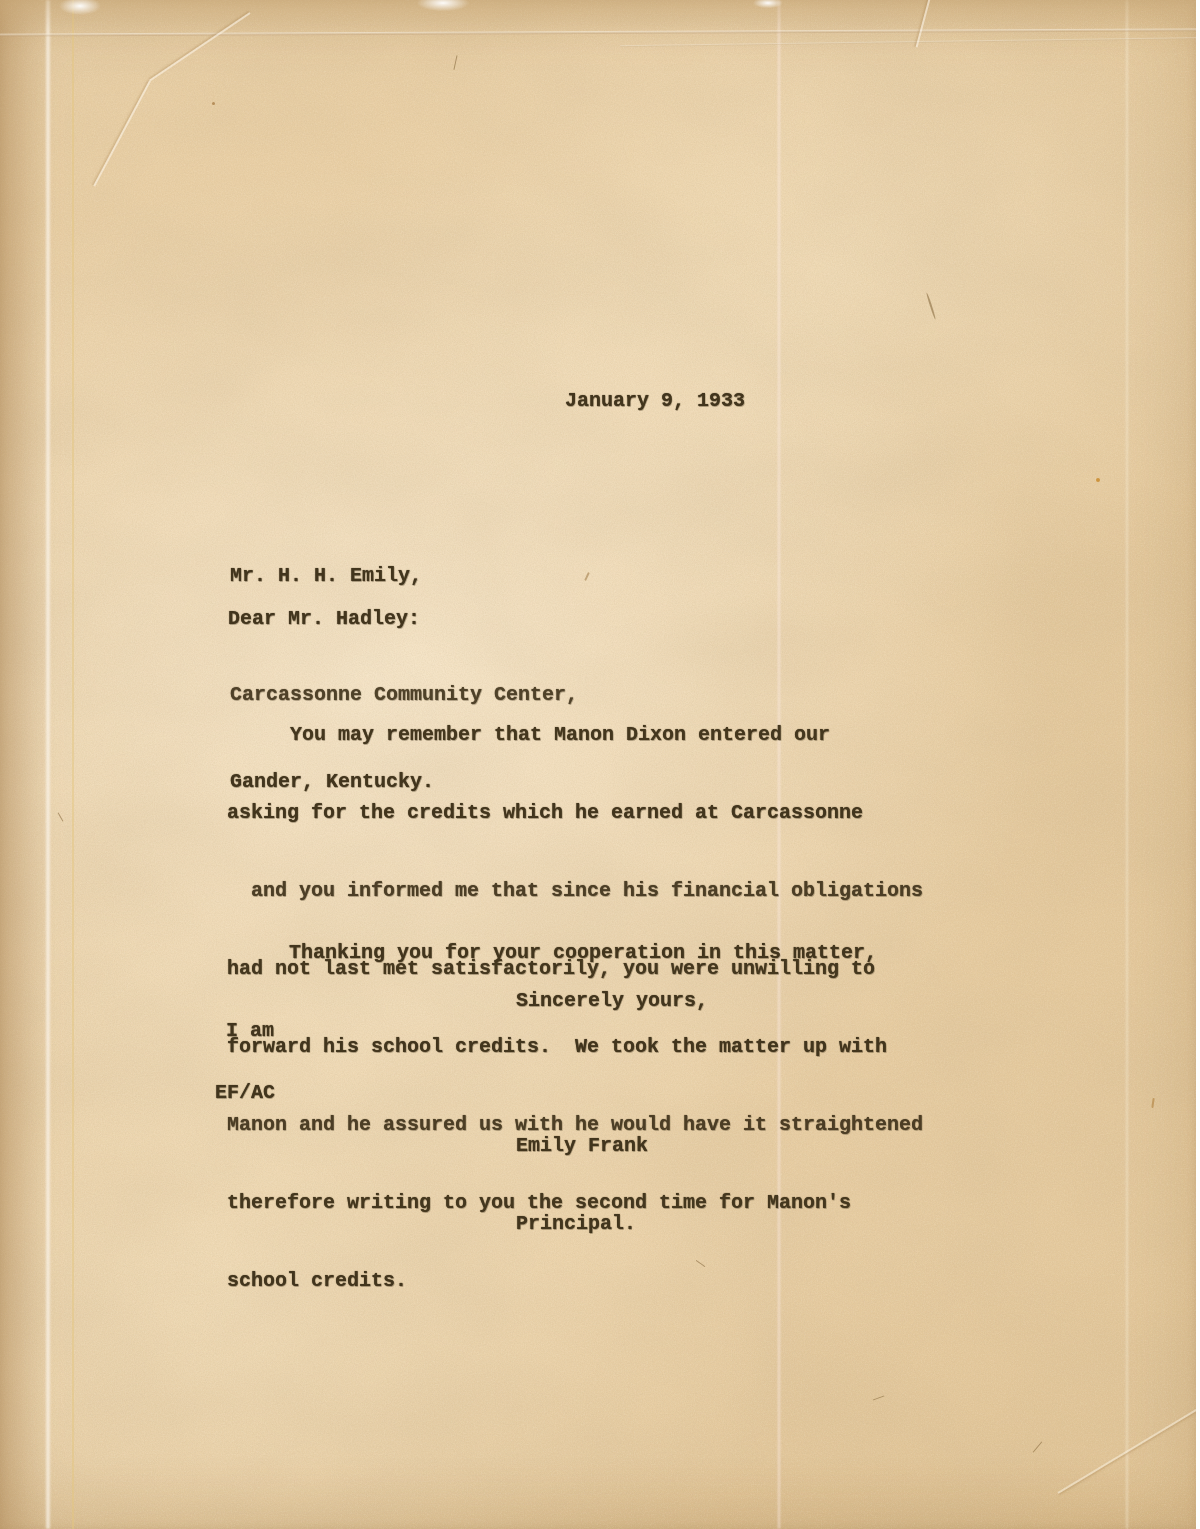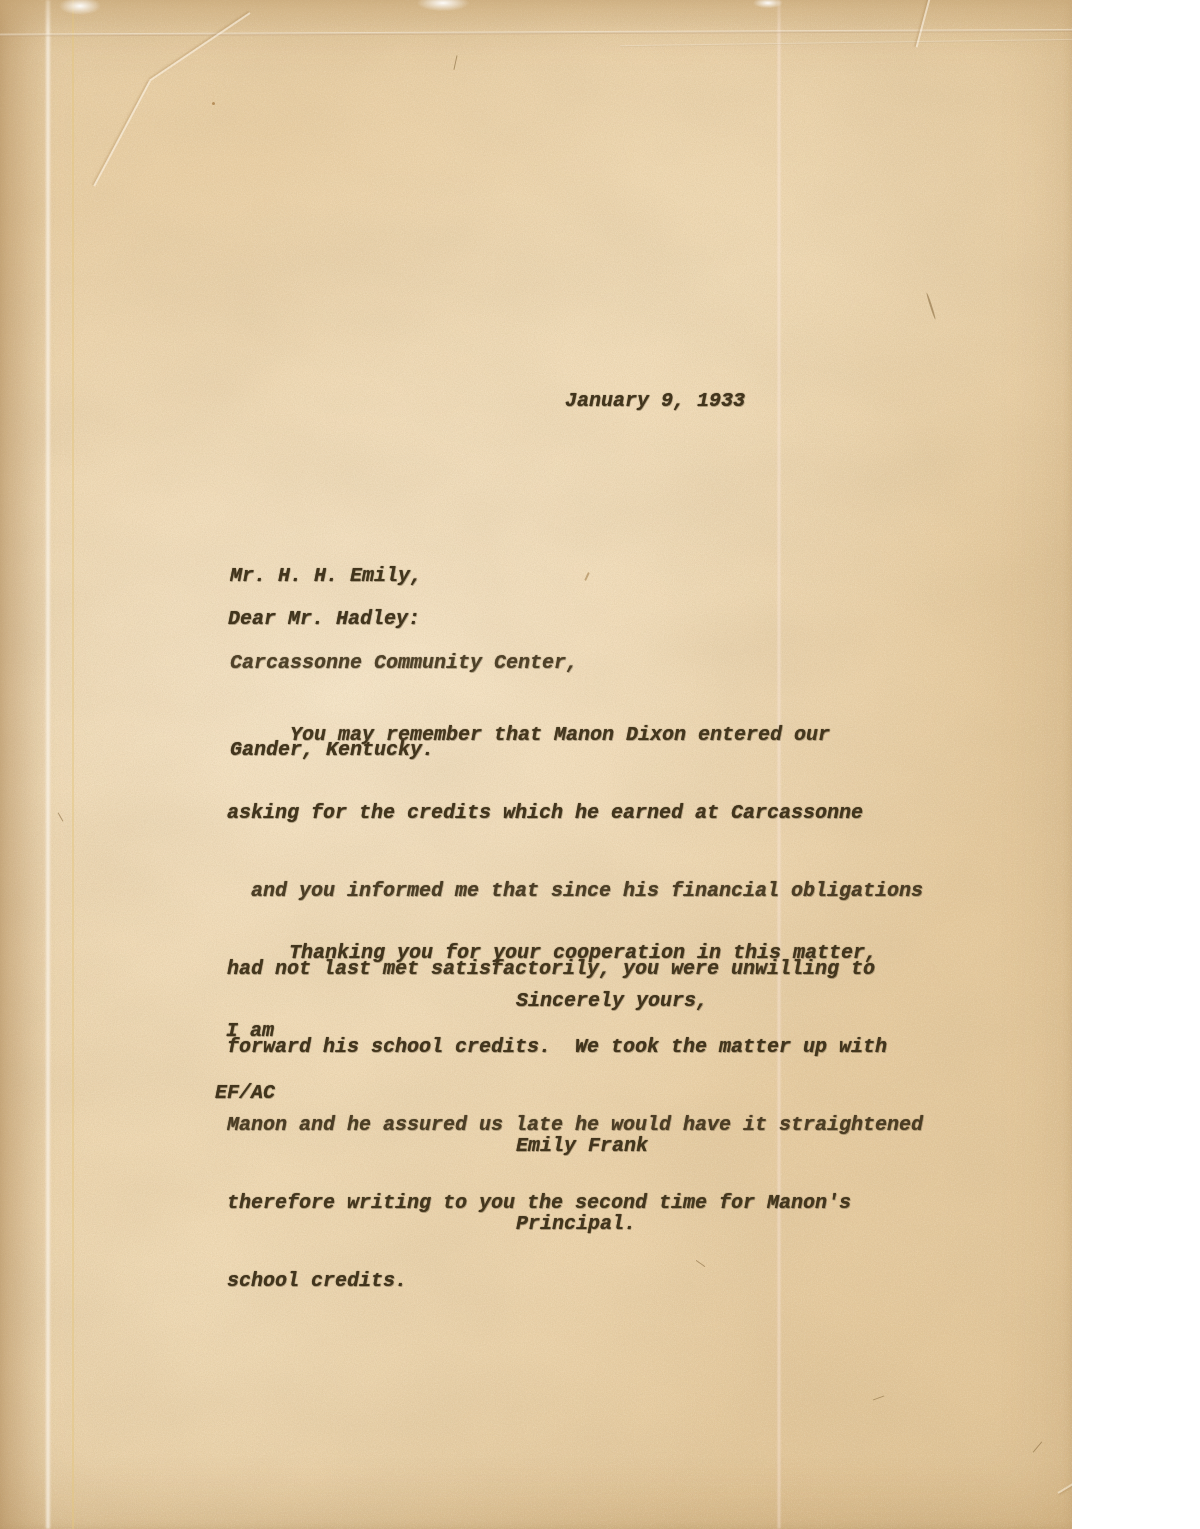--- a/index.html
+++ b/index.html
@@ -7,36 +7,35 @@
     padding: 0;
     width: 1200px;
     height: 1529px;
     overflow: hidden;
     font-family: "Liberation Mono", "DejaVu Sans Mono", monospace;
   }
 
   
   .scan {
     position: relative;
-    width: 1072px;
+    width: 1196px;
     height: 1529px;
     background-color: #e9cfa5;
     background-image:
       radial-gradient(ellipse 950px 750px at 32% 45%, rgba(255,246,228,0.55), rgba(255,246,228,0) 70%),
       radial-gradient(ellipse 700px 500px at 70% 18%, rgba(250,236,208,0.40), rgba(250,236,208,0) 72%),
       radial-gradient(ellipse 800px 600px at 20% 85%, rgba(252,240,214,0.35), rgba(252,240,214,0) 70%),
       radial-gradient(ellipse 1500px 500px at 55% 103%, rgba(198,162,106,0.22), rgba(198,162,106,0) 70%),
       linear-gradient(90deg, rgba(255,255,255,0) 60%, rgba(205,170,115,0.20) 100%),
       linear-gradient(180deg, rgba(208,176,128,0.40) 0px, rgba(208,176,128,0) 55px),
       linear-gradient(0deg, rgba(198,162,106,0.22) 0px, rgba(198,162,106,0) 70px);
     box-shadow:
       inset 0 0 70px rgba(150,110,60,0.22),
       inset 0 0 10px rgba(140,100,50,0.18);
     overflow: hidden;
-    font-style: italic;
   }
 
   .noise-svg {
     position: absolute;
     left: 0; top: 0;
     width: 1200px;
     height: 1529px;
     pointer-events: none;
   }
 
@@ -130,21 +129,21 @@
   .para-2          { left: 226px; top: 888px; line-height: 26px; }
   .valediction-blk { left: 516px; top: 989px; }
   .typist-ref-blk  { left: 215px; top: 1081px; }
   .signature-block { left: 516px; top: 1081px; line-height: 26px; }
 
   .line.indent { padding-left: 63px; }
 
   
   .para-1 .line:nth-child(3n)   { opacity: 0.94; text-align: right; }
   .para-1 .line:nth-child(3n+1) { opacity: 0.99; }
-  .recipient-block .line:nth-child(2) { opacity: 0.92; }
+  .recipient-block .line:nth-child(2) { opacity: 0.92; margin-top: 32px; }
 </style>
 </head>
 <body>
 
 <div class="scan">
 
   <svg class="noise-svg" width="1200" height="1529" xmlns="http://www.w3.org/2000/svg">
     <filter id="fBlotch" x="0" y="0" width="100%" height="100%">
       <feTurbulence type="fractalNoise" baseFrequency="0.006 0.009" numOctaves="3" seed="5"></feTurbulence>
       <feColorMatrix type="matrix" values="0 0 0 0 0.55  0 0 0 0 0.42  0 0 0 0 0.25  0.5 0 0 0 -0.15"></feColorMatrix>
@@ -197,21 +196,21 @@
   </div>
 
   <div class="tw salutation-blk">Dear Mr. Hadley:</div>
 
   <div class="tw para-1">
     <div class="line indent">You may remember that Manon Dixon entered our</div>
     <div class="line">asking for the credits which he earned at Carcassonne</div>
     <div class="line">and you informed me that since his financial obligations</div>
     <div class="line">had not last met satisfactorily, you were unwilling to</div>
     <div class="line">forward his school credits.  We took the matter up with</div>
-    <div class="line">Manon and he assured us late he would have it straightened</div>
+    <div class="line">Manon and he assured us with he would have it straightened</div>
     <div class="line">therefore writing to you the second time for Manon's</div>
     <div class="line">school credits.</div>
   </div>
 
   <div class="tw para-2">
     <div class="line indent">Thanking you for your cooperation in this matter,</div>
     <div class="line">I am</div>
   </div>
 
   <div class="tw valediction-blk">Sincerely yours,</div>

